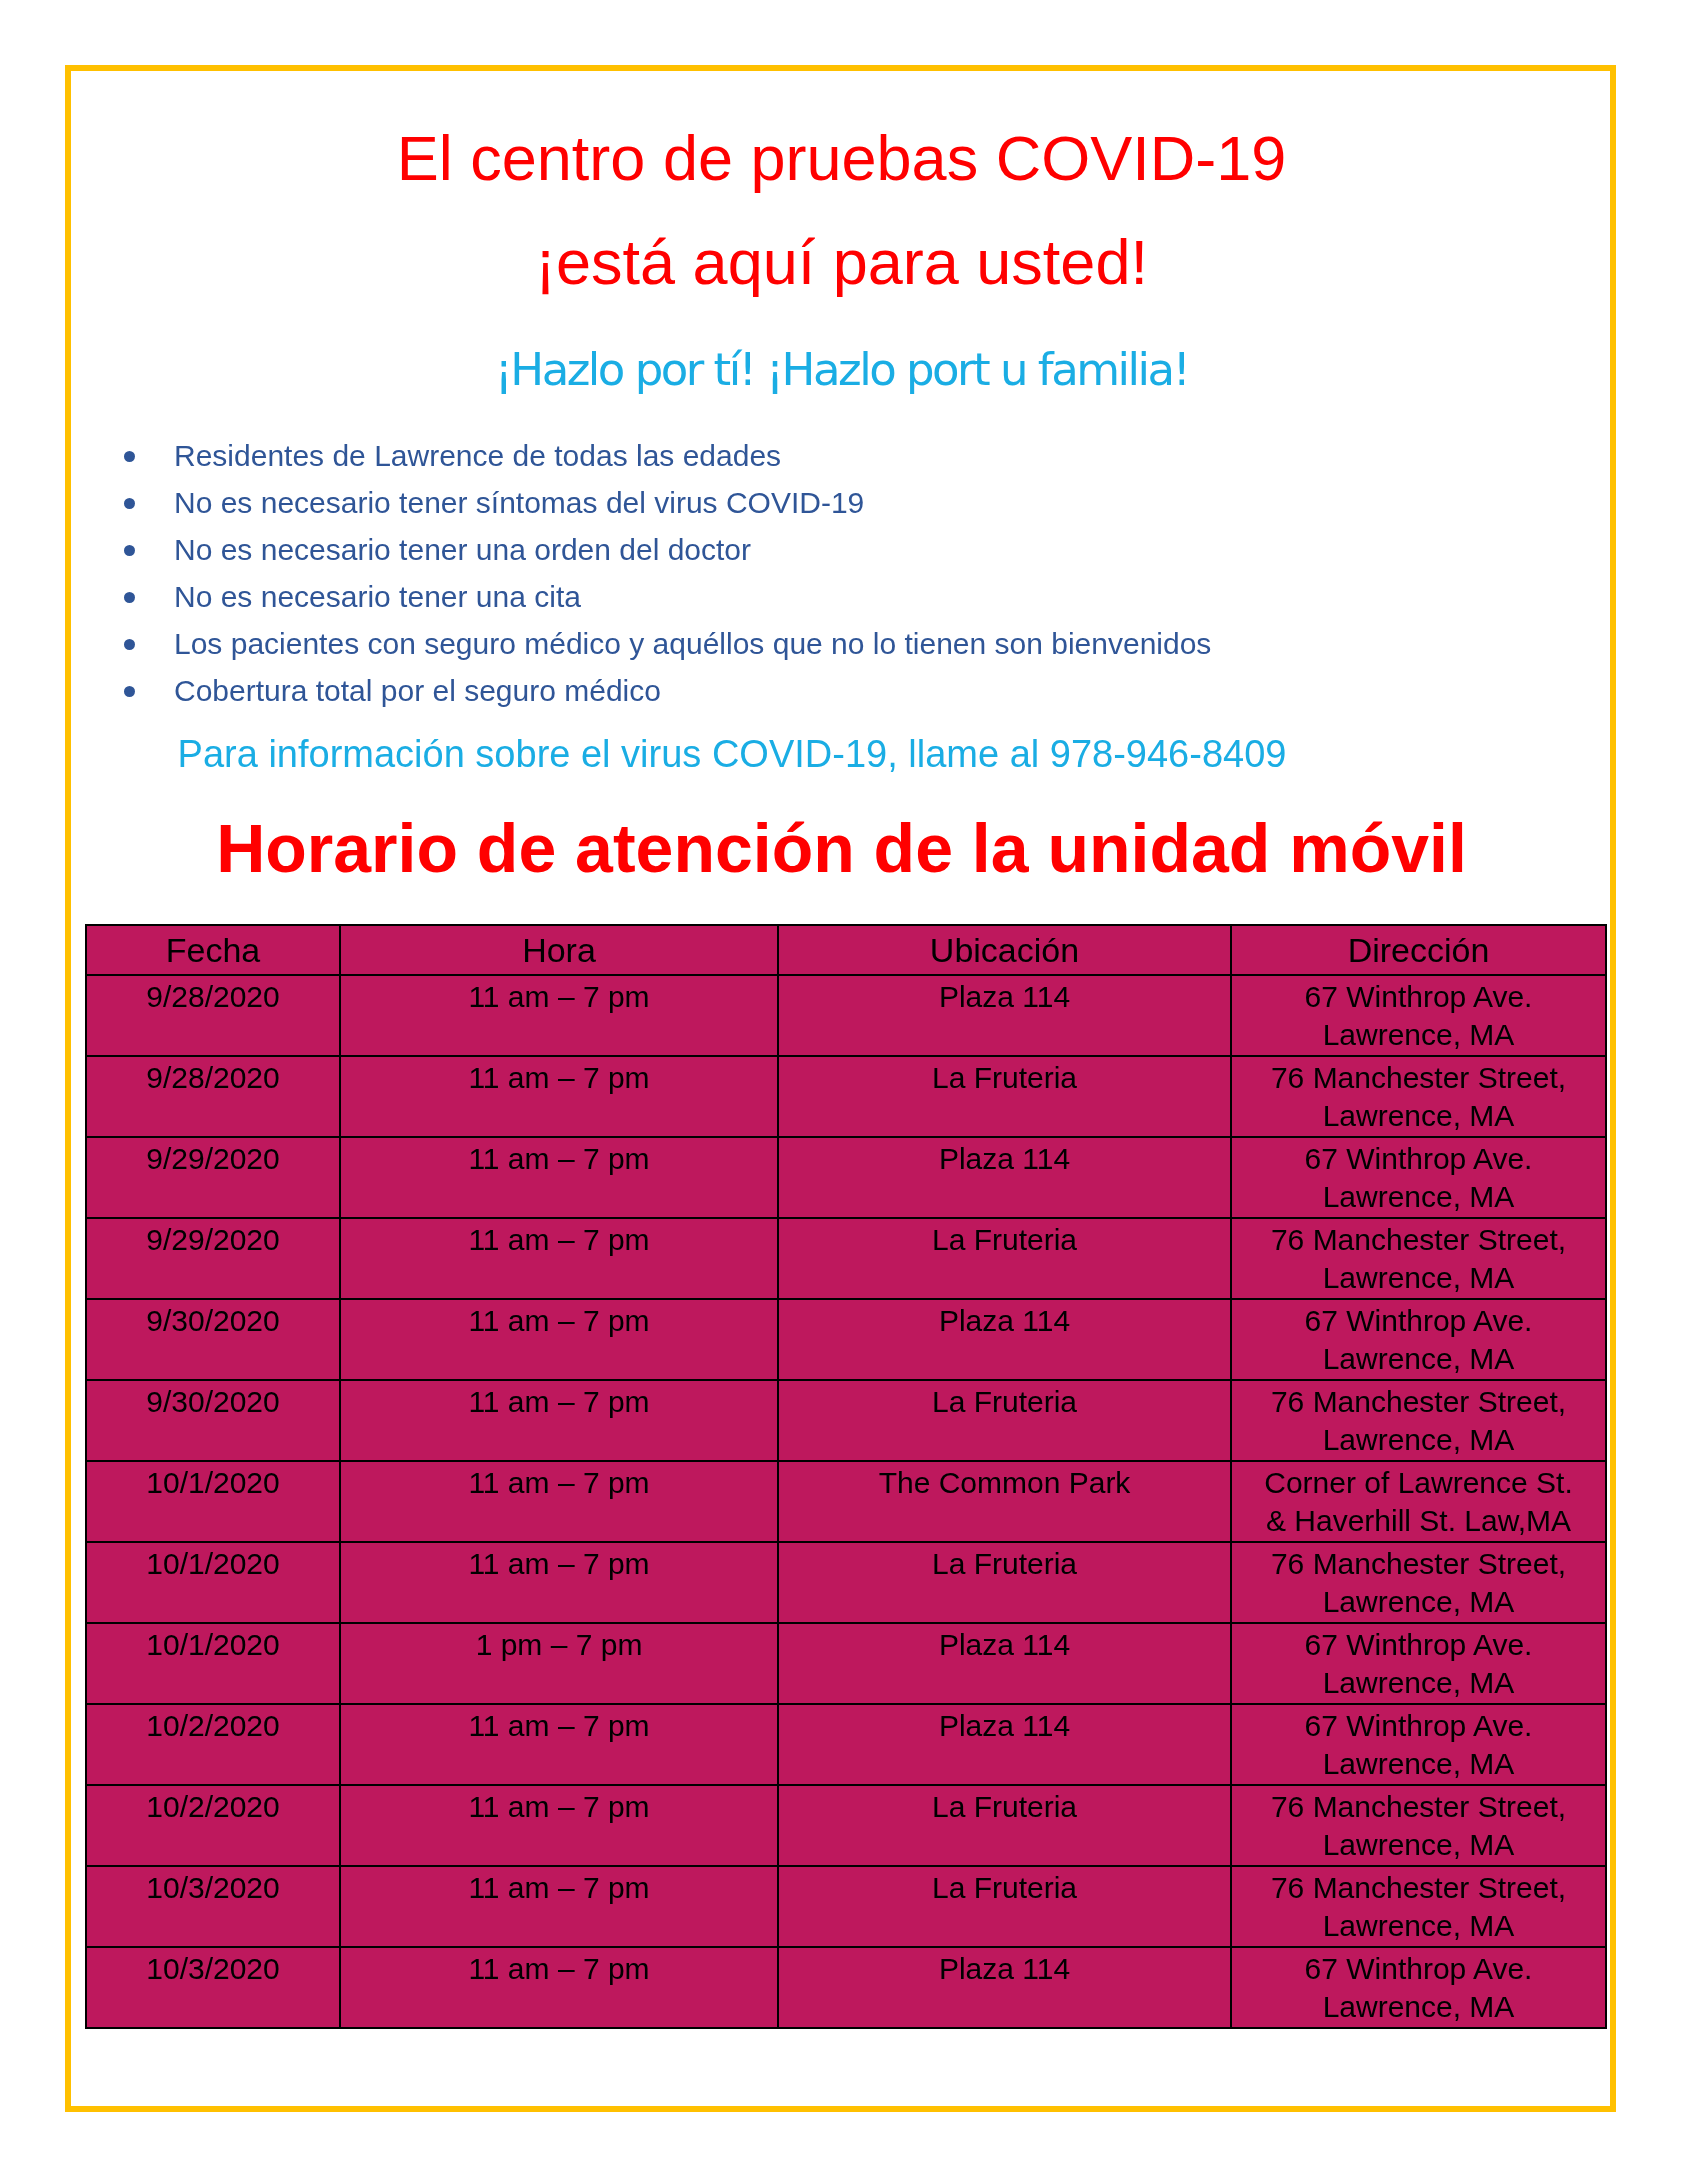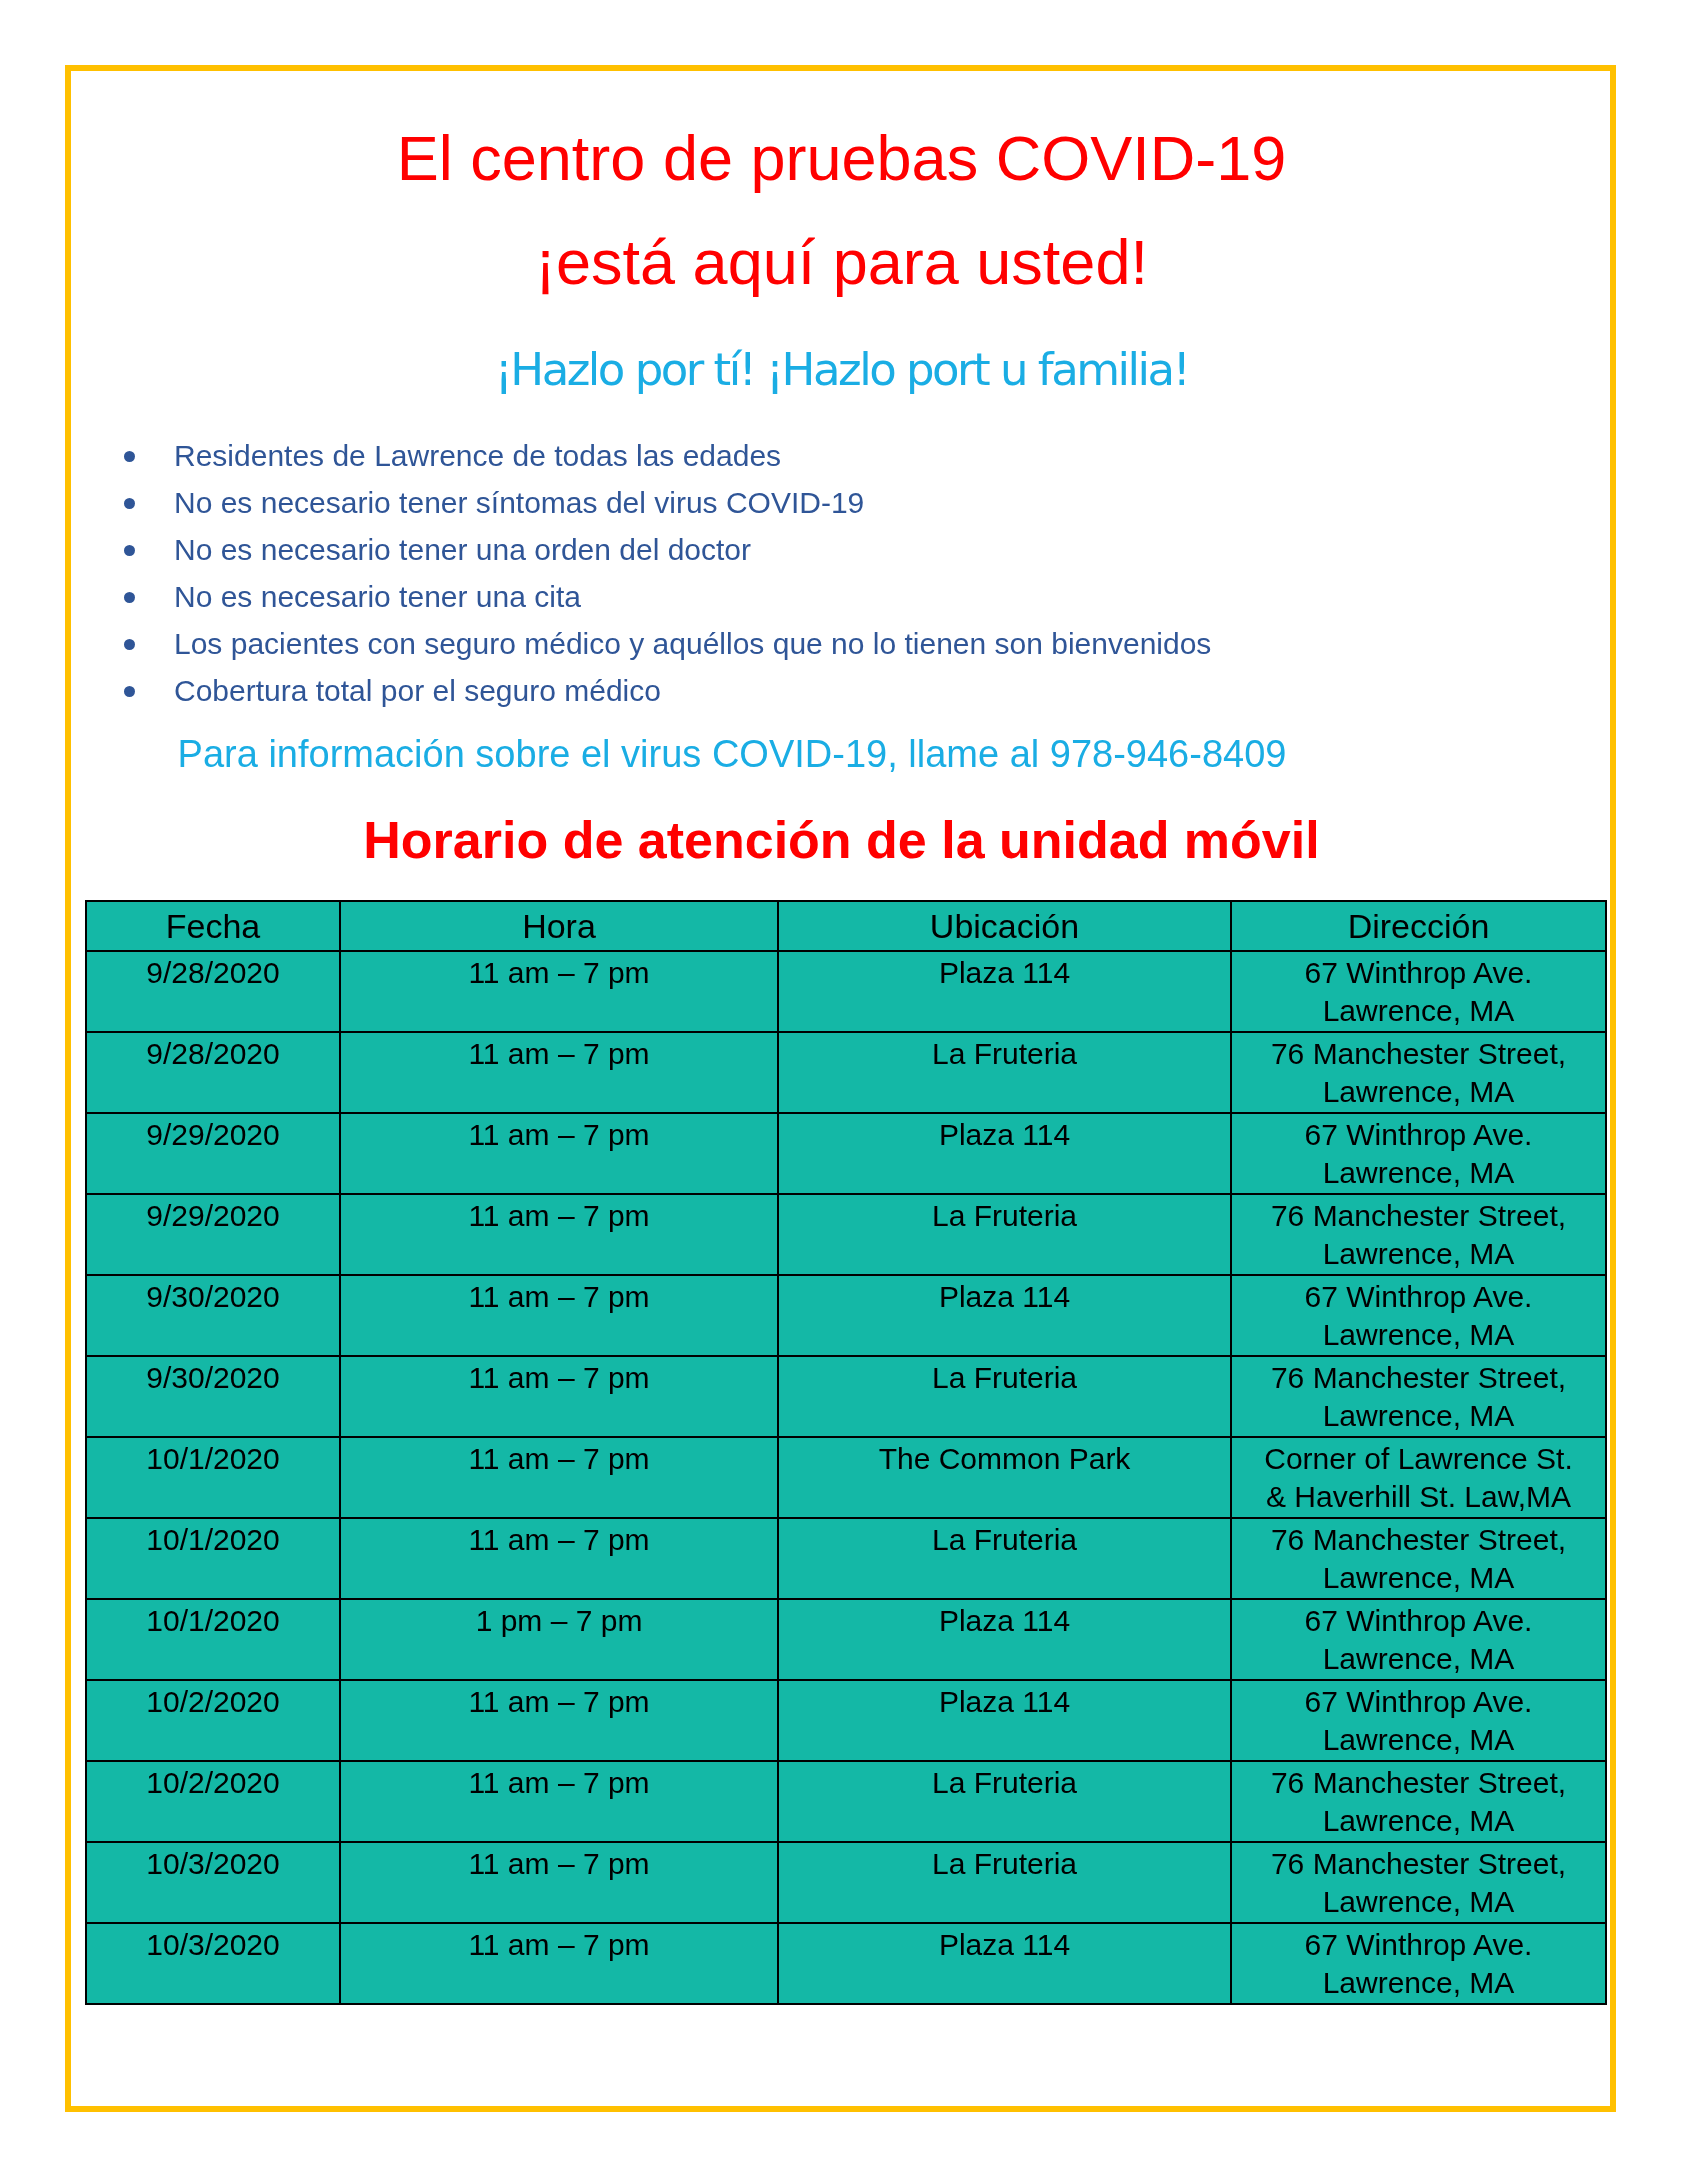--- a/index.html
+++ b/index.html
@@ -15,23 +15,23 @@
              color: #1AADE4; font-size: 45px; line-height: 1; margin: 0;
              font-family: "DejaVu Sans", sans-serif; letter-spacing: -2.5px; }
   .bullets { position: absolute; left: 119px; top: 432px; margin: 0; padding: 0; list-style: none; }
   .bullets li { position: relative; height: 47px; line-height: 47px; font-size: 30px;
                 color: #2F5597; padding-left: 55px; white-space: nowrap; }
   .bullets .dot { position: absolute; left: 5px; top: 19px; width: 11px; height: 11px;
                   border-radius: 50%; background: #2F5597; }
   .info { position: absolute; left: 0; width: 1464px; top: 735px; text-align: center;
           color: #1AADE4; font-size: 38px; line-height: 1; margin: 0; }
   .sched-title { position: absolute; left: 0; width: 1683px; top: 814px; text-align: center;
-                 color: #FF0000; font-size: 52px; line-height: 1; margin: 0; }
-  table.schedule { position: absolute; left: 85px; top: 900px; width: 1521px;
-                   border-collapse: collapse; background: #14b8a6; table-layout: fixed; padding-left: 12px; }
+                 color: #FF0000; font-size: 68px; line-height: 1; margin: 0; }
+  table.schedule { position: absolute; left: 85px; top: 924px; width: 1521px;
+                   border-collapse: collapse; background: #be185d; table-layout: fixed; padding-left: 12px; }
   table.schedule th, table.schedule td { border: 2.5px solid #000000; text-align: center;
                    vertical-align: top; color: #000000; font-weight: normal; padding: 0; }
   table.schedule th { height: 48px; font-size: 34px; line-height: 48px; }
   table.schedule td { height: 81px; font-size: 30px; line-height: 38px; padding-top: 2px; box-sizing: border-box; }
   col.c1 { width: 254px; } col.c2 { width: 438px; } col.c3 { width: 453px; } col.c4 { width: 375px; }
   .addr-line { display: block; white-space: nowrap; }
 </style>
 </head>
 <body>
 

